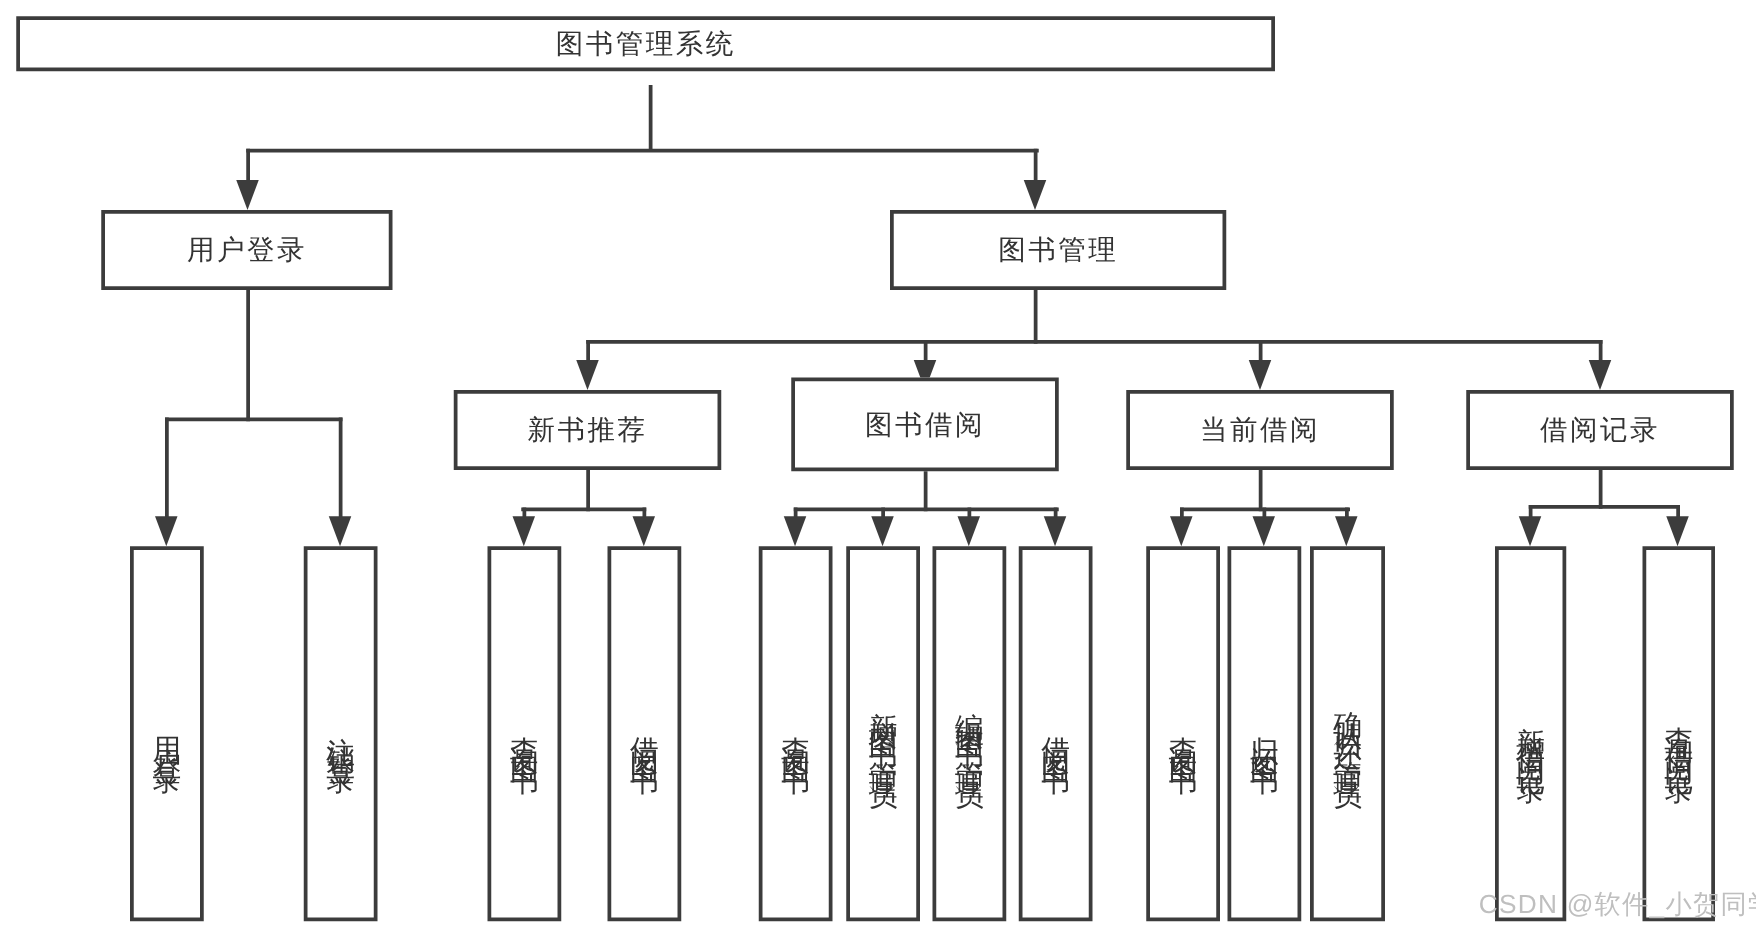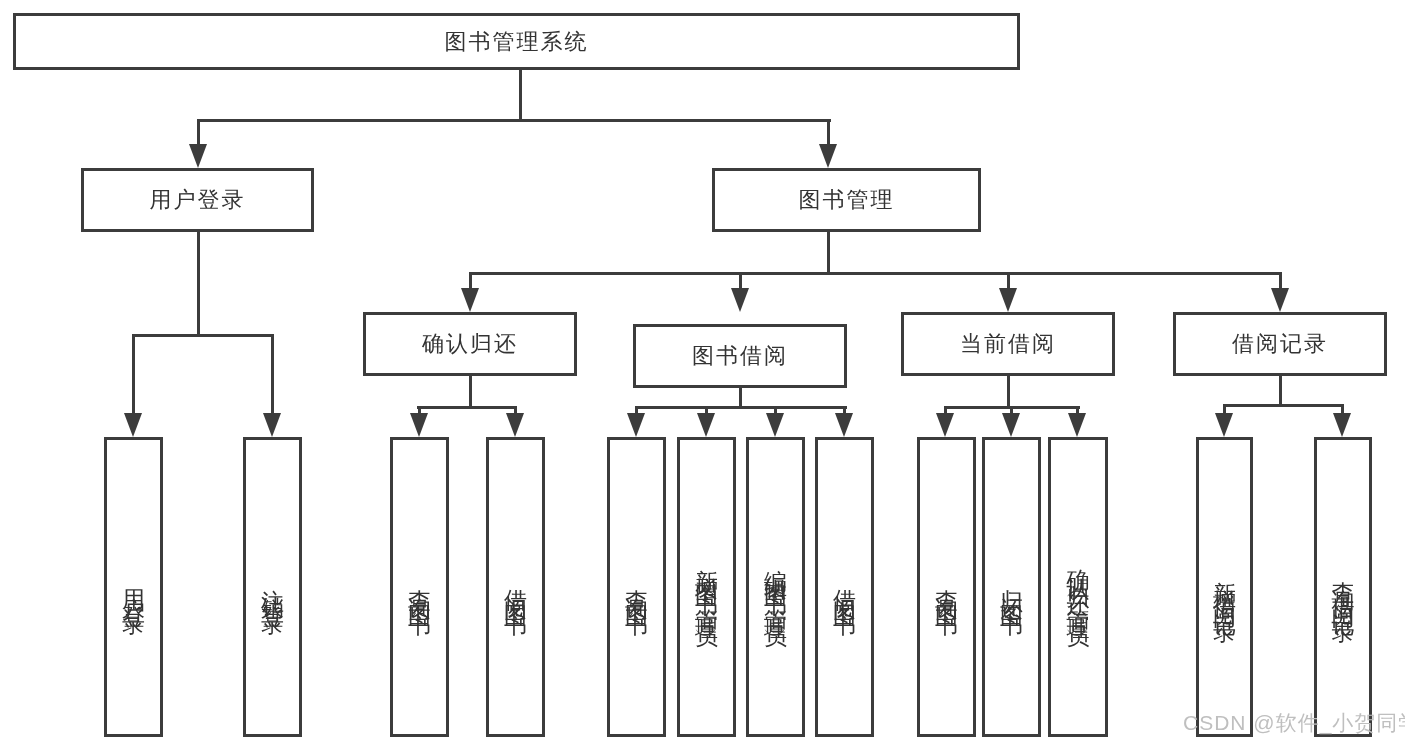--- a/index.html
+++ b/index.html
@@ -56,35 +56,35 @@
     color:#bfbfbf;
     z-index:3;
     white-space:nowrap;
   }
 </style>
 </head>
 <body>
 
 <div class="canvas">
 
-  <div class="hbox" style="left:13px;top:13px;width:1007px;height:57px">
+  <div class="hbox" style="left:13px;top:13px;width:1007px;height:44px">
     <span>图书管理系统</span>
   </div>
 
   <div class="hbox" style="left:81px;top:168px;width:233px;height:64px">
     <span>用户登录</span>
   </div>
   <div class="hbox" style="left:712px;top:168px;width:269px;height:64px">
     <span>图书管理</span>
   </div>
 
   <div class="hbox" style="left:363px;top:312px;width:214px;height:64px">
-    <span>确认归还</span>
+    <span>新书推荐</span>
   </div>
-  <div class="hbox" style="left:633px;top:324px;width:214px;height:64px">
+  <div class="hbox" style="left:633px;top:302px;width:214px;height:75px">
     <span>图书借阅</span>
   </div>
   <div class="hbox" style="left:901px;top:312px;width:214px;height:64px">
     <span>当前借阅</span>
   </div>
   <div class="hbox" style="left:1173px;top:312px;width:214px;height:64px">
     <span>借阅记录</span>
   </div>
 
   <div class="vbox" style="left:104px">

